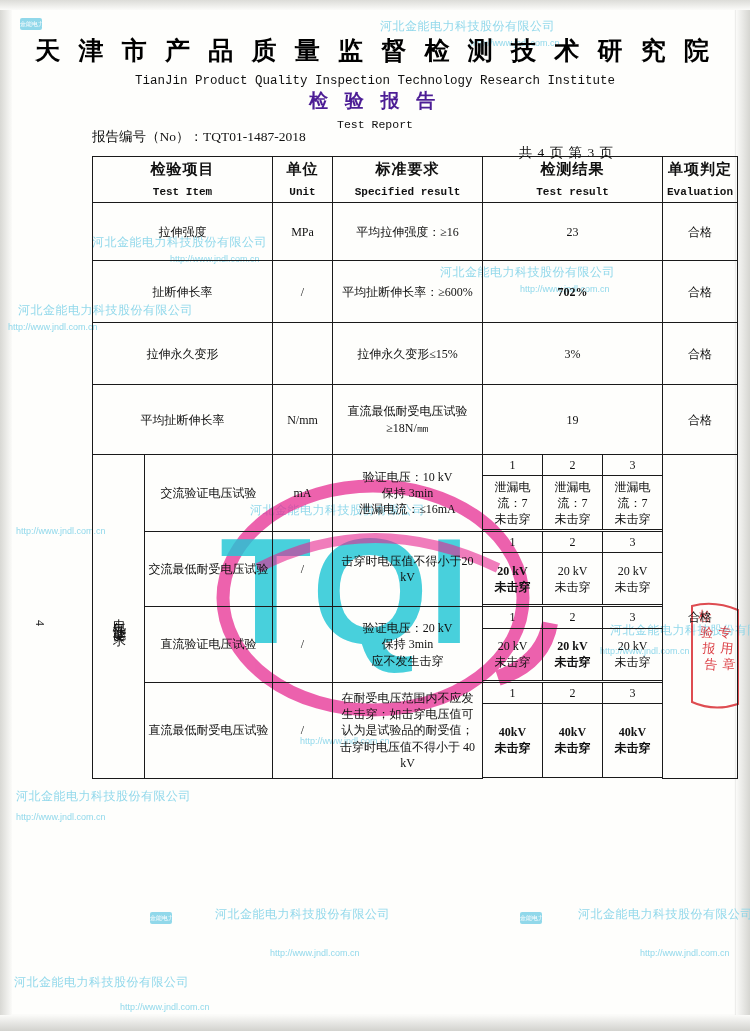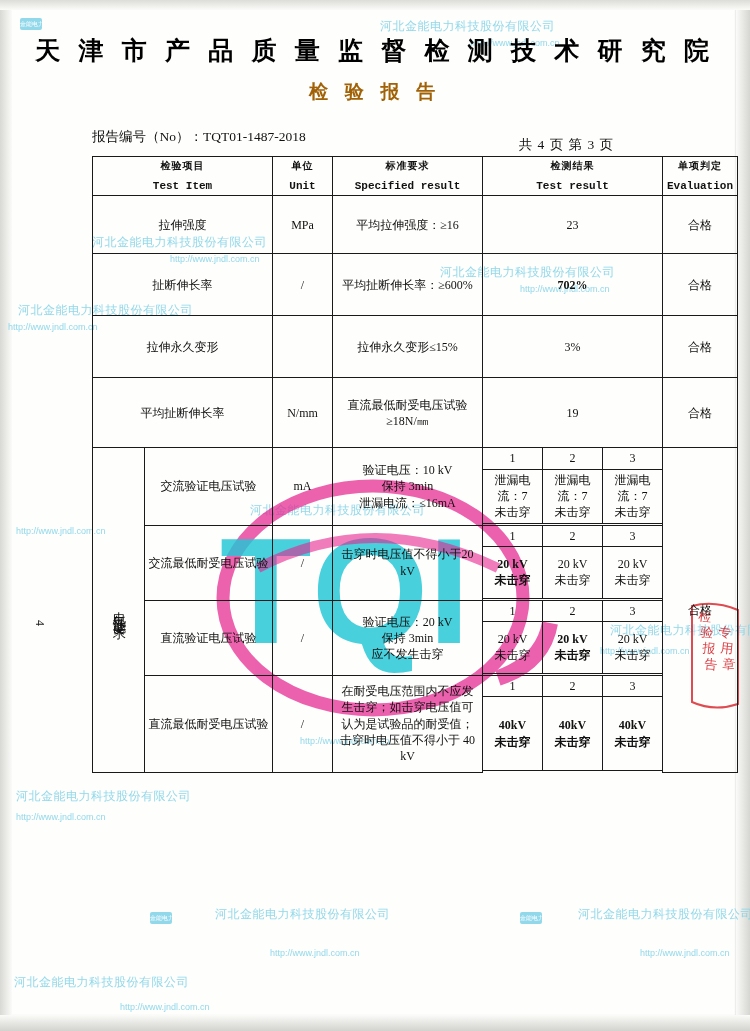--- a/index.html
+++ b/index.html
@@ -69,51 +69,51 @@
   .cn-title{
     font-family:"Liberation Serif", serif;
     font-size:25px;font-weight:bold;letter-spacing:6px;
     color:#000000;margin-top:34px;
   }
   .en-title{
     font-family:"Liberation Mono", monospace;
     font-size:12.5px;color:#111;margin-top:7px;letter-spacing:0px;
   }
   .rpt-cn{
-    font-size:19px;font-weight:bold;letter-spacing:6px;color:#a16207;margin-top:12px;
+    font-size:19px;font-weight:bold;letter-spacing:6px;color:#4c1d95;
   }
   .rpt-en{
     font-family:"Liberation Mono", monospace;
     font-size:11.5px;color:#111;margin-top:4px;
   }
   .meta{
     position:absolute;left:92px;top:128px;width:610px;
     font-size:13.5px;color:#111;
   }
   .meta .no{position:absolute;left:0;top:0;}
-  .meta .pg{position:absolute;right:88px;top:8px;letter-spacing:1px;}
+  .meta .pg{position:absolute;right:88px;top:16px;letter-spacing:1px;}
 
   
   table.rep{
     position:absolute;left:92px;top:156px;
     border-collapse:collapse;
     table-layout:fixed;
     color:#111;
     background:transparent;
   }
   table.rep td, table.rep th{
     border:1px solid #1a1a1a;
     padding:2px 3px;
     text-align:center;
     vertical-align:middle;
     font-size:12px;
     line-height:1.35;
     background:transparent;
   }
-  .hd-cn{font-size:10px;font-weight:bold;display:block;letter-spacing:1px;}
+  .hd-cn{font-size:15px;font-weight:bold;display:block;letter-spacing:1px;}
   .hd-en{font-family:"Liberation Mono", monospace;font-size:11px;display:block;margin-top:6px;}
   .small{font-size:11.5px;}
   .b{font-weight:bold;}
   .vert{
     writing-mode:vertical-rl;
     text-orientation:upright;
     letter-spacing:3px;
     font-size:13px;
     line-height:1.6;
     margin:0 auto;
@@ -168,21 +168,23 @@
     <div class="wm" style="left:520px;top:908px;"><span class="wm-badge">金能电力</span></div>
     <div class="wm" style="left:578px;top:904px;"><span class="l1">河北金能电力科技股份有限公司</span></div>
     <div class="wm" style="left:640px;top:942px;"><span class="l2">http://www.jndl.com.cn</span></div>
 
     <div class="wm" style="left:14px;top:972px;"><span class="l1">河北金能电力科技股份有限公司</span></div>
     <div class="wm" style="left:120px;top:996px;"><span class="l2">http://www.jndl.com.cn</span></div>
   </div>
 
   <div class="hdr" style="left:12px;">
     <div class="cn-title">天 津 市 产 品 质 量 监 督 检 测 技 术 研 究 院</div>
+    <div class="en-title">TianJin Product Quality Inspection Technology Research Institute</div>
     <div class="rpt-cn">检 验 报 告</div>
+    <div class="rpt-en">Test Report</div>
   </div>
 
   <div class="meta">
     <span class="no">报告编号（No）：TQT01-1487-2018</span>
     <span class="pg">共 4 页   第 3 页</span>
   </div>
 
   <div class="side-num">4</div>
 
   <div class="stamp">

